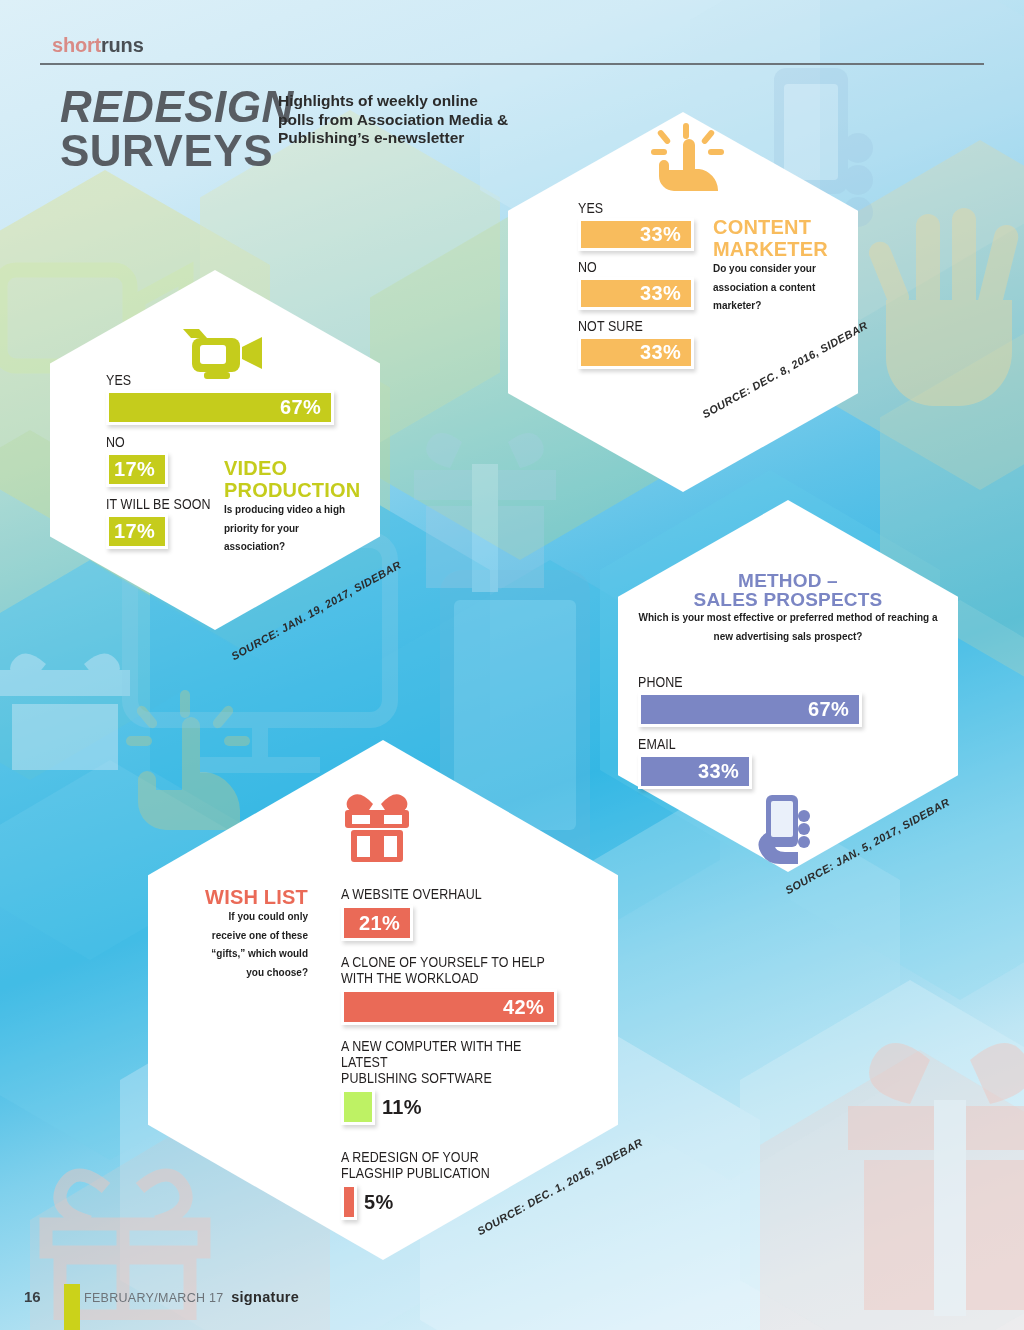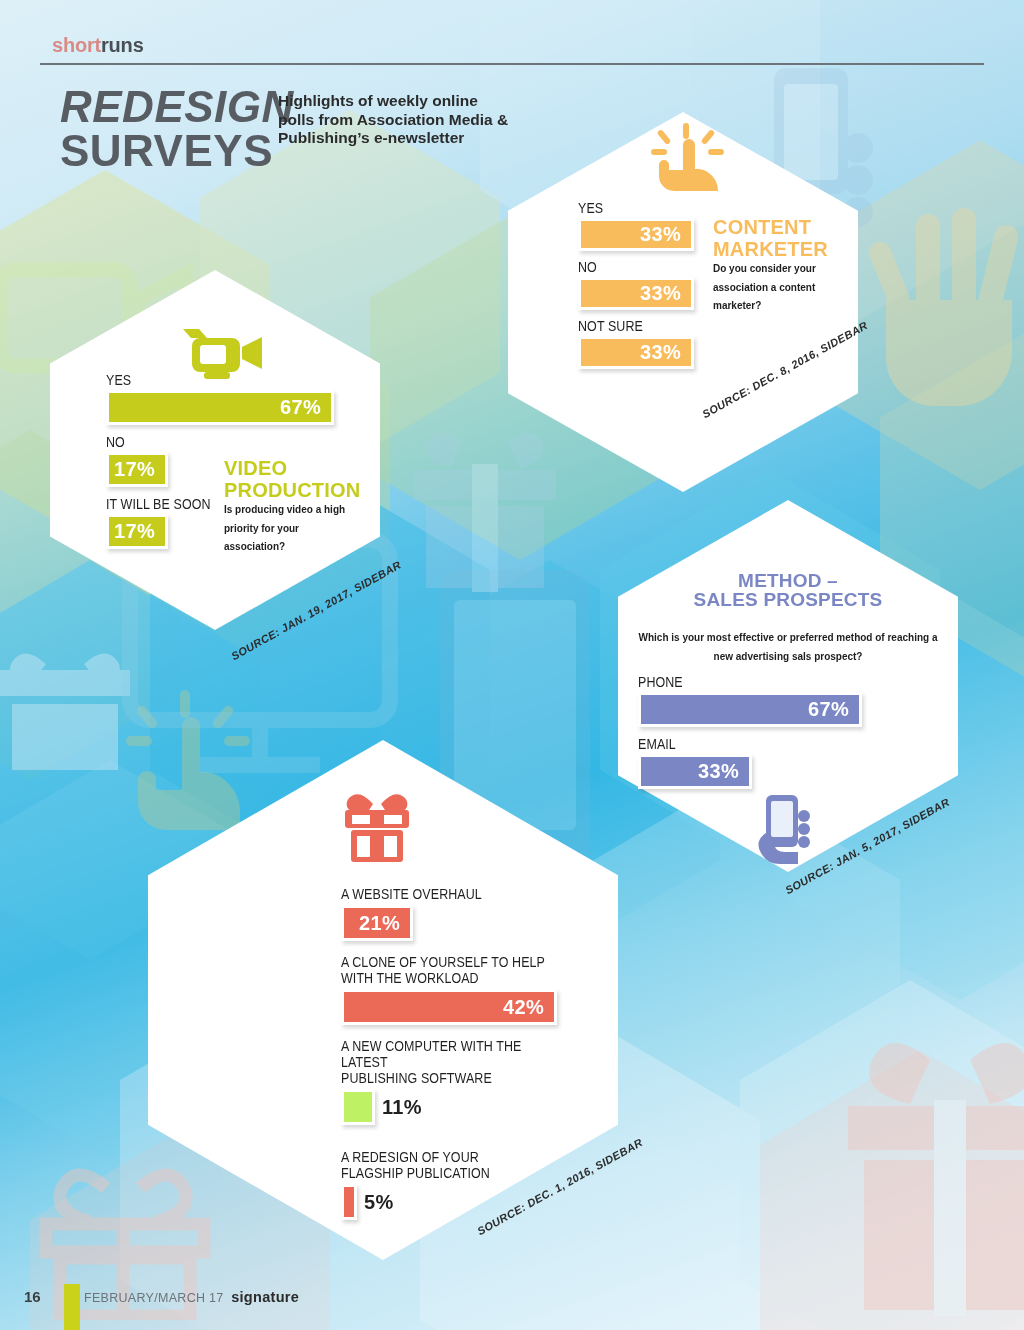--- a/index.html
+++ b/index.html
@@ -323,21 +323,21 @@
     <div class="qtitle" style="color:#c5cc1c;white-space:pre-line;">VIDEO
 PRODUCTION</div>
     <div class="qbody">Is producing video a high priority for your association?</div>
   </div>
   <div class="src" style="left:232px;top:651px;transform:rotate(-29deg);">SOURCE: JAN. 19, 2017, SIDEBAR</div>
 
   <div class="hexcard" style="left:618px;top:500px;width:340px;height:372px;"></div>
   <div style="position:absolute;left:634px;top:571px;width:308px;text-align:center;">
     <div class="qtitle" style="color:#7b86c4;white-space:pre-line;font-size:19px;line-height:19px;">METHOD –
 SALES PROSPECTS</div>
-    <div class="qbody" style="margin-top:20px;">Which is your most effective or preferred method of reaching a new advertising sals prospect?</div>
+    <div class="qbody" style="margin-top:0;">Which is your most effective or preferred method of reaching a new advertising sals prospect?</div>
   </div>
   <div style="position:absolute;left:638px;top:674px;width:260px;">
     <div class="barlabel">PHONE</div>
     <div class="bar" style="width:224px;height:35px;background:#7b86c4;margin-top:2px;">
         <span>67%</span>
       </div>
     <div class="barlabel" style="margin-top:9px;">EMAIL</div>
     <div class="bar" style="width:114px;height:35px;background:#7b86c4;margin-top:2px;">
         <span>33%</span>
       </div>
@@ -366,20 +366,24 @@
         <rect x="10" y="44" width="52" height="32" rx="3"></rect>
       </g>
       <g fill="#fff">
         <rect x="11" y="29" width="18" height="9"></rect>
         <rect x="43" y="29" width="18" height="9"></rect>
         <rect x="16" y="50" width="13" height="21"></rect>
         <rect x="43" y="50" width="13" height="21"></rect>
       </g>
     </svg>
   </div>
+  <div style="position:absolute;left:205px;top:886px;width:103px;text-align:right;">
+    <div class="qtitle" style="color:#ea6a57;">WISH LIST</div>
+    <div class="qbody">If you could only receive one of these “gifts,” which would you choose?</div>
+  </div>
   <div style="position:absolute;left:341px;top:886px;width:260px;">
     <div class="barlabel">A WEBSITE OVERHAUL</div>
     <div class="bar" style="width:72px;height:36px;background:#ea6a57;margin-top:3px;">
         <span>21%</span>
       </div>
     <div class="barlabel" style="margin-top:13px;">A CLONE OF YOURSELF TO HELP
 WITH THE WORKLOAD</div>
     <div class="bar" style="width:216px;height:36px;background:#ea6a57;margin-top:3px;">
         <span>42%</span>
       </div>

